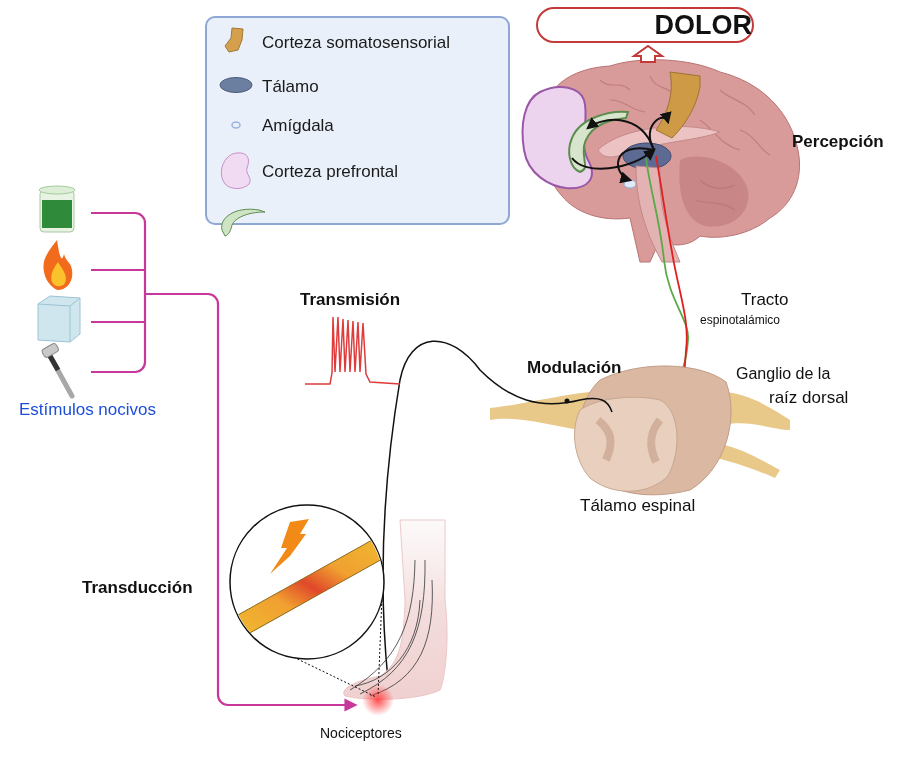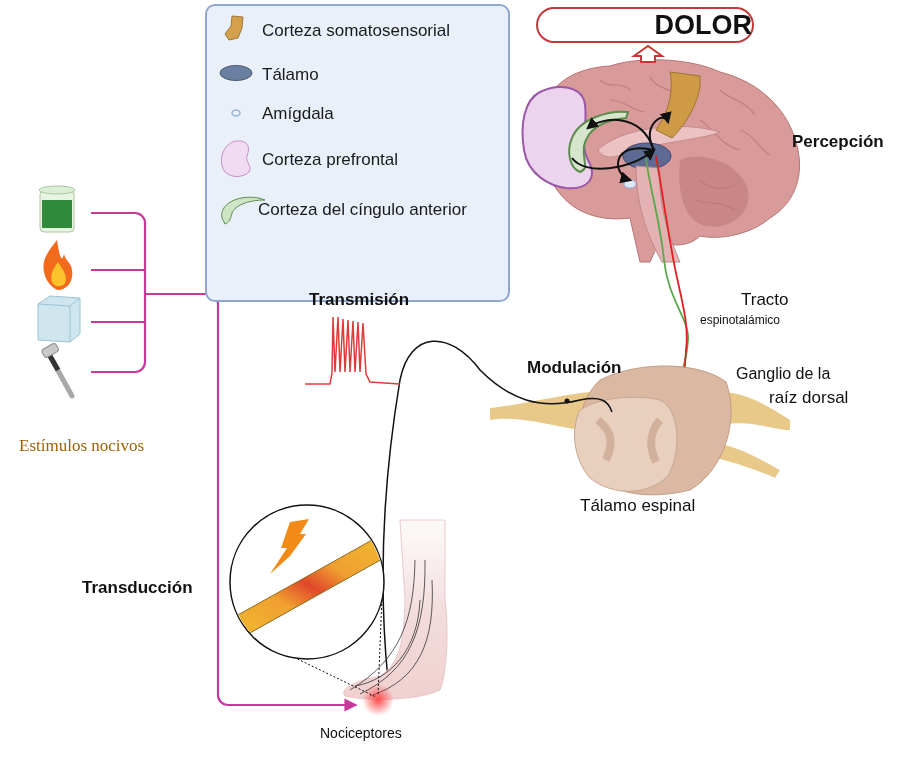--- a/index.html
+++ b/index.html
@@ -1,20 +1,20 @@
 <!DOCTYPE html>
 <html><head>
 <meta charset="utf-8">
 <style>
   html,body{margin:0;padding:0;background:#ffffff;}
   body{width:900px;height:760px;position:relative;overflow:hidden;font-family:"Liberation Sans",sans-serif;color:#111;}
   svg.scene{position:absolute;left:0;top:0;}
   .lbl{position:absolute;white-space:nowrap;font-family:"Liberation Sans",sans-serif;}
   .bold{font-weight:bold;}
-  .legend{position:absolute;left:205px;top:4px;width:305px;height:298px;background:#eaf0f9;border:2px solid #8ea7d4;border-radius:10px;box-sizing:border-box;}
+  .legend{position:absolute;left:205px;top:16px;width:305px;height:209px;background:#eaf0f9;border:2px solid #8ea7d4;border-radius:10px;box-sizing:border-box;}
   .legend .item{position:absolute;left:55px;font-size:17px;color:#1a1a1a;}
   .dolor{position:absolute;left:536px;top:7px;width:218px;height:36px;border:2px solid #c43a3a;border-radius:18px;background:#fff;box-sizing:border-box;text-align:right;font-weight:bold;font-size:27px;line-height:33px;color:#111;}
 </style>
 </head>
 <body>
 
 <svg class="scene" width="900" height="760" viewBox="0 0 900 760">
   <defs>
     <radialGradient id="hot" cx="50%" cy="50%" r="50%">
       <stop offset="0%" stop-color="#ff3b3b" stop-opacity="0.9"></stop>
@@ -146,27 +146,26 @@
     <path d="M25,10 L36,11 L35,22 L31,32 L22,34 L18,28 L24,20 z" fill="#d4a04e" stroke="#a07a36"></path>
     <ellipse cx="29" cy="67" rx="16" ry="7.5" fill="#6b7fa0" stroke="#4a5a7a"></ellipse>
     <ellipse cx="29" cy="107" rx="4" ry="3" fill="#eaf0f9" stroke="#9ab4dc" stroke-width="1.5"></ellipse>
     <path d="M30,135 C40,134 44,140 40,150 C38,156 46,160 42,166 C36,172 24,172 18,166 C12,158 14,146 20,140 C23,137 26,135 30,135 z" fill="#f1dbf2" stroke="#c690c8"></path>
     <path d="M15,212 C12,200 28,188 52,192 L58,194 C40,194 28,200 25,207 C24,212 22,217 18,218 z" fill="#cfe3c5" stroke="#5d8d4e"></path>
   </svg>
   <div class="item" style="top:15px;">Corteza somatosensorial</div>
   <div class="item" style="top:59px;">Tálamo</div>
   <div class="item" style="top:98px;">Amígdala</div>
   <div class="item" style="top:144px;">Corteza prefrontal</div>
-  <div class="item" style="top:194px;left:51px;">Corteza del cíngulo anterior</div>
 </div>
 
 <div class="lbl bold" style="left:792px;top:132px;font-size:17px;">Percepción</div>
-<div class="lbl bold" style="left:309px;top:290px;font-size:17px;">Transmisión</div>
+<div class="lbl bold" style="left:300px;top:290px;font-size:17px;">Transmisión</div>
 <div class="lbl bold" style="left:527px;top:358px;font-size:17px;">Modulación</div>
 <div class="lbl bold" style="left:82px;top:578px;font-size:17px;">Transducción</div>
 
 <div class="lbl" style="left:741px;top:290px;font-size:17px;">Tracto</div>
 <div class="lbl" style="left:700px;top:313px;font-size:12px;">espinotalámico</div>
 <div class="lbl" style="left:736px;top:365px;font-size:16px;">Ganglio de la</div>
 <div class="lbl" style="left:745px;top:388px;font-size:17px;margin-left:24px;">raíz dorsal</div>
 <div class="lbl" style="left:580px;top:496px;font-size:17px;">Tálamo espinal</div>
 <div class="lbl" style="left:320px;top:725px;font-size:14px;">Nociceptores</div>
-<div class="lbl" style="left:19px;top:436px;font-size:17px;color:#a16207;font-family:Liberation Serif, serif;">Estímulos nocivos</div>
+<div class="lbl" style="left:19px;top:400px;font-size:17px;color:#1d4ed8;">Estímulos nocivos</div>
 
 </body></html>

